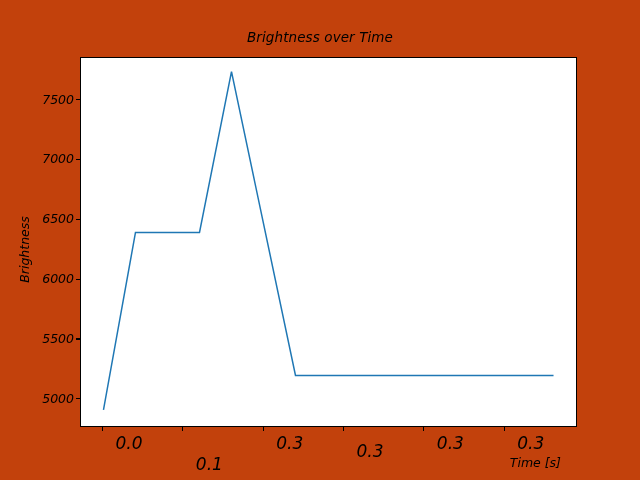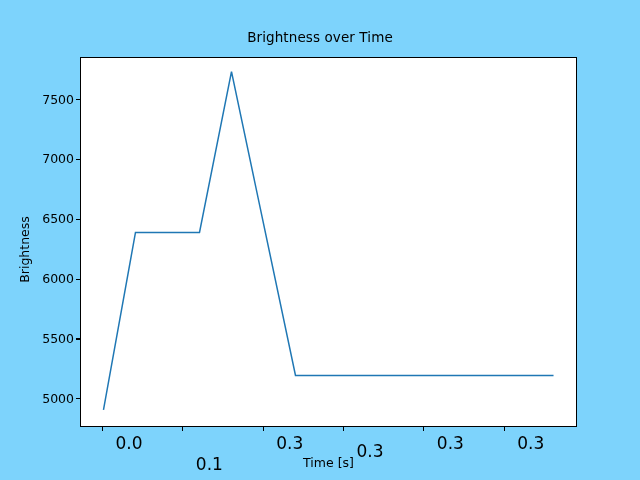--- a/index.html
+++ b/index.html
@@ -11,21 +11,22 @@
     width: 640px;
     height: 480px;
     font-family: "DejaVu Sans", sans-serif;
     color: #000000;
     overflow: hidden;
   }
   #figure {
     position: relative;
     width: 640px;
     height: 480px;
-    background: #7dd3fc;
+    background: #c2410c;
+    font-style: italic;
   }
   #chart-title {
     position: absolute;
     left: 0;
     top: 29px;
     width: 640px;
     text-align: center;
     font-size: 13.5px;
     color: #000000;
     letter-spacing: 0.1px;
@@ -71,24 +72,24 @@
     background: #000000;
   }
   .tick-mark-y {
     position: absolute;
     width: 3.6px;
     height: 1.1px;
     background: #000000;
   }
   #xlabel {
     position: absolute;
-    left: 80px;
+    left: 64px;
     width: 497px;
     top: 455px;
-    text-align: center;
+    text-align: right;
     font-size: 12.5px;
   }
   #ylabel {
     position: absolute;
     left: -46px;
     top: 242px;
     width: 140px;
     text-align: center;
     font-size: 12.5px;
     transform: rotate(-90deg);

